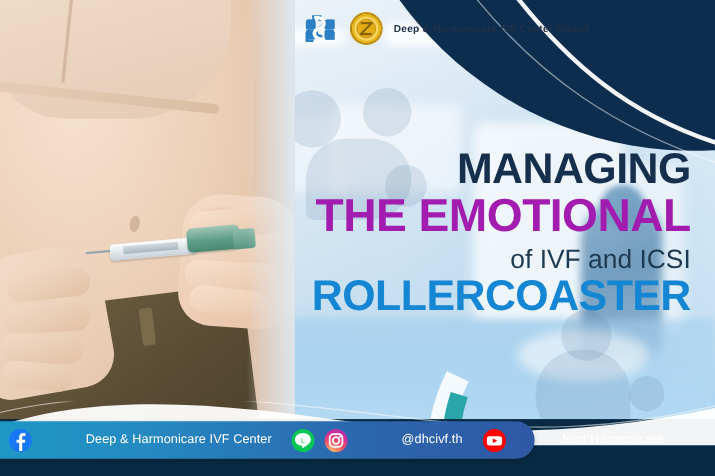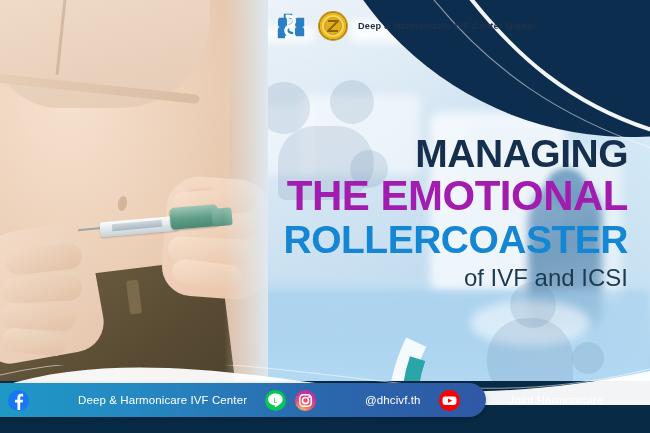--- a/index.html
+++ b/index.html
@@ -270,22 +270,22 @@
     </svg>
 
     <div class="header-text">
       <div class="header-line">Deep &amp; Harmonicare IVF Center Global</div>
     </div>
   </div>
 
   <div class="headline">
     <div class="h-line h1">MANAGING</div>
     <div class="h-line h2">THE EMOTIONAL</div>
+    <div class="h-line sub">of IVF and ICSI</div>
     <div class="h-line h3">ROLLERCOASTER</div>
-    <div class="h-line sub">of IVF and ICSI</div>
   </div>
 
   <div class="socialbar">
 
     <div class="sicon fb">
       <svg viewBox="0 0 20 20" width="21" height="21">
           <path d="M11.6 19v-7h2.3l.4-2.8h-2.7V7.4c0-.8.2-1.3 1.4-1.3h1.4V3.6c-.3 0-1.1-.1-2-.1-2 0-3.4 1.2-3.4 3.5v2.2H6.7V12h2.3v7z" fill="#fff"></path>
         </svg>
     </div>
     <div class="slabel">Deep &amp; Harmonicare IVF Center</div>

